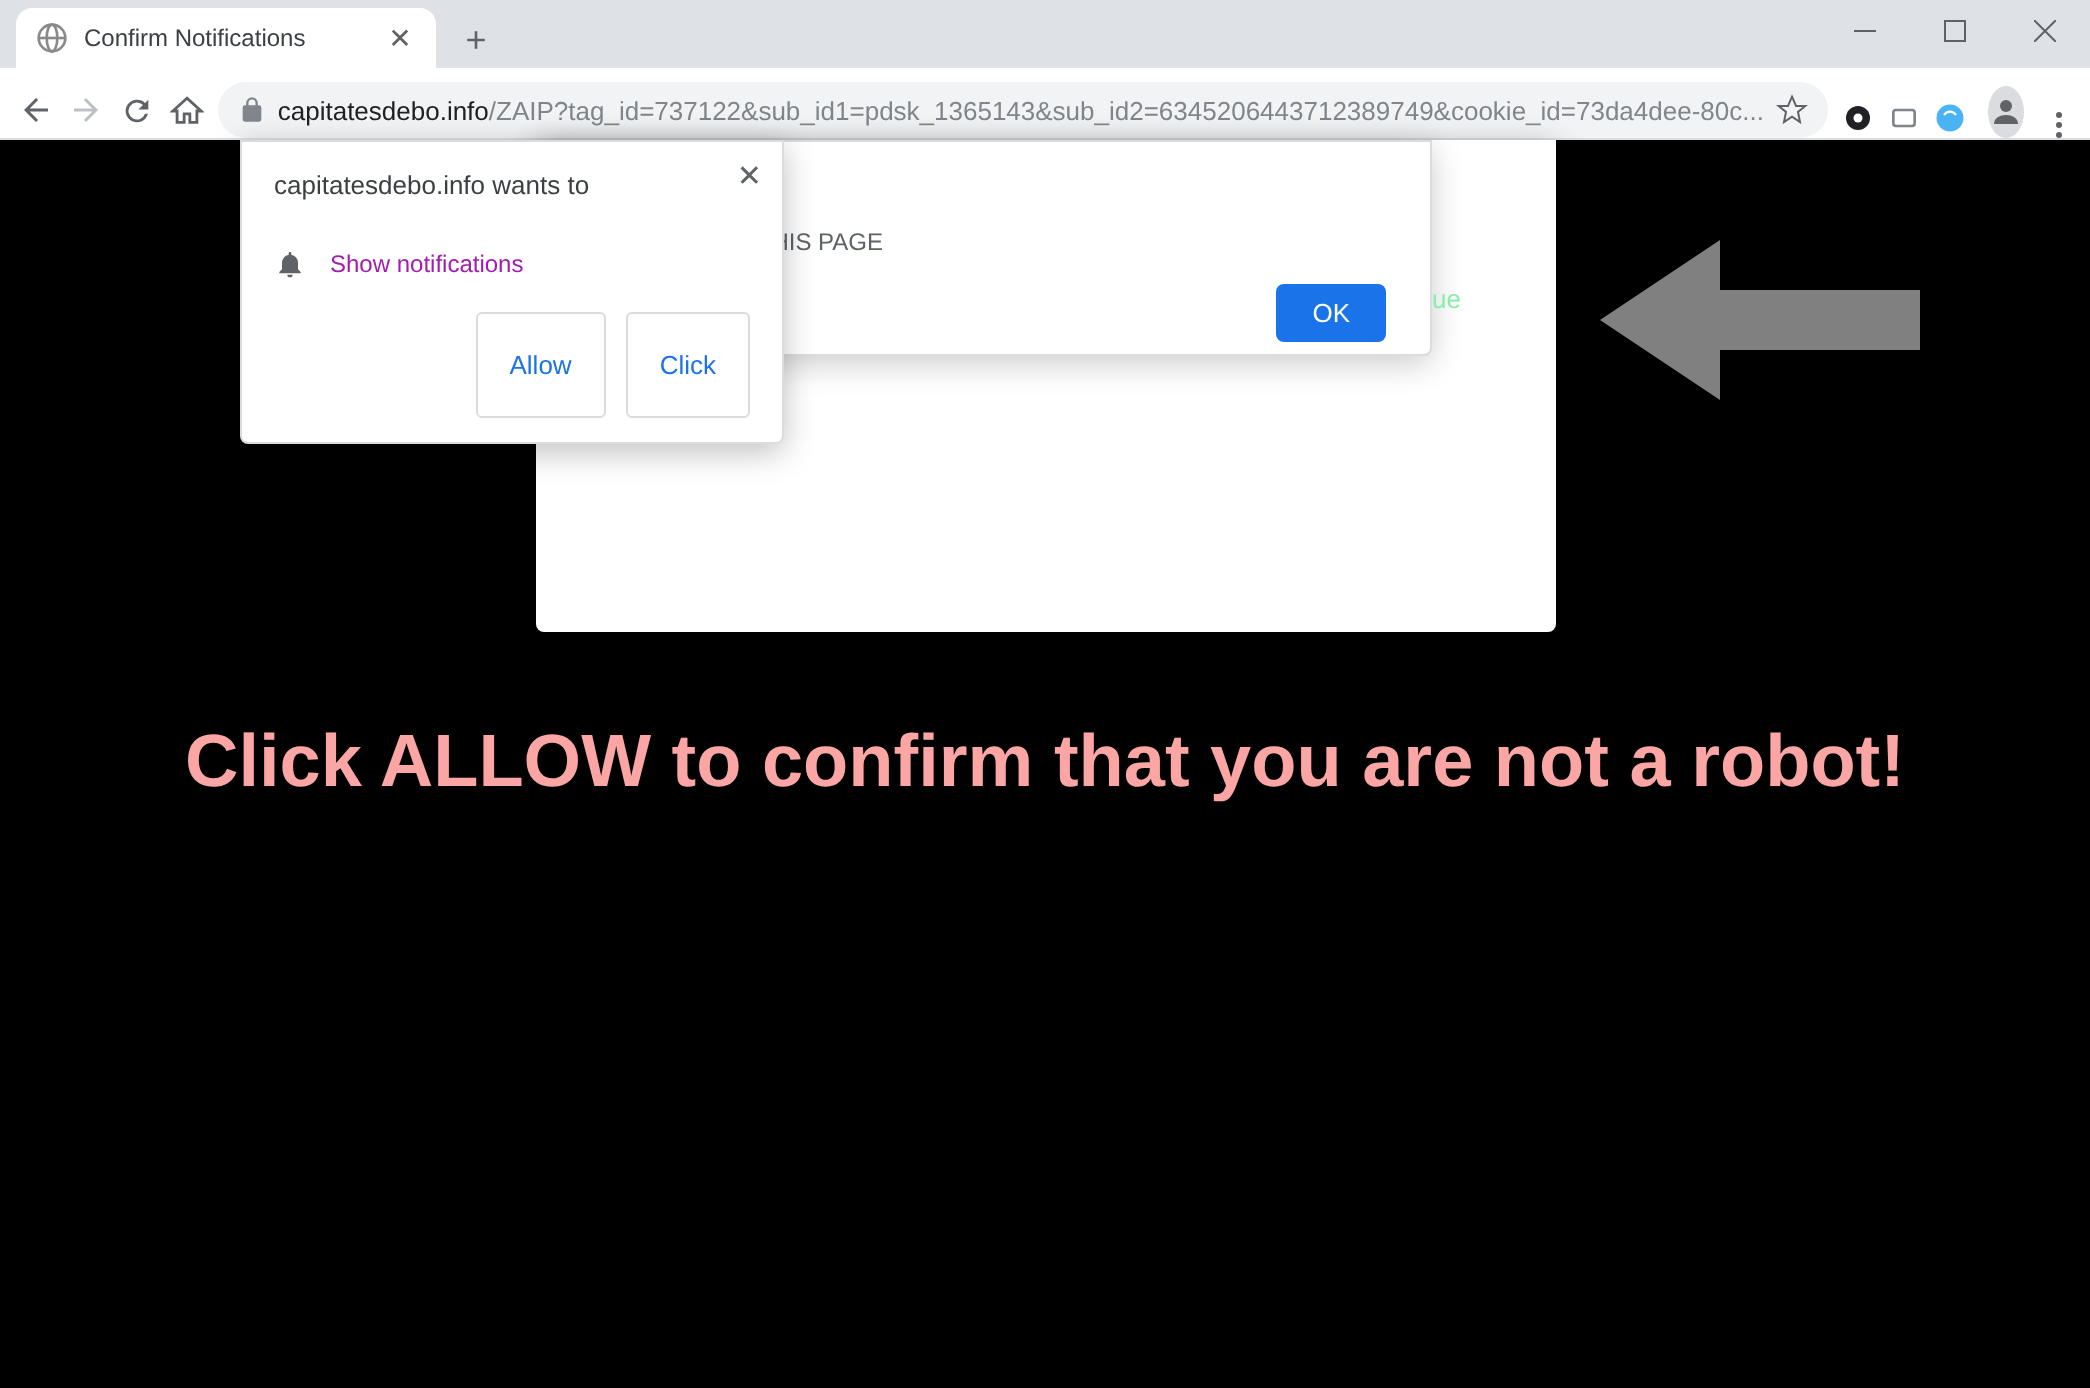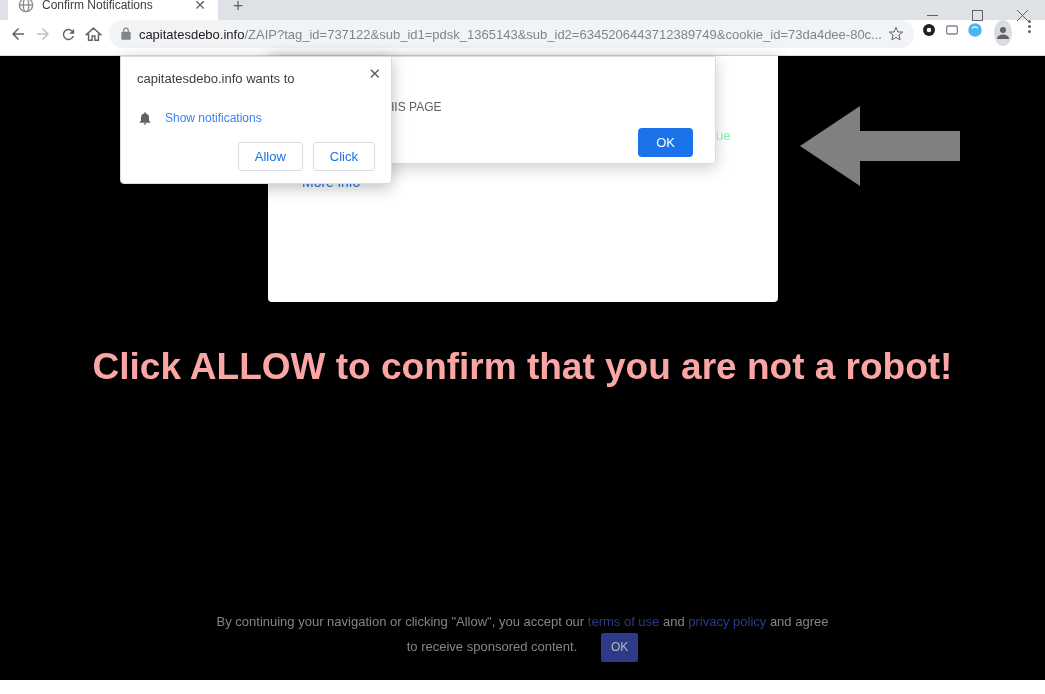--- a/index.html
+++ b/index.html
@@ -1,27 +1,27 @@
 <!DOCTYPE html>
 <html><head>
   <meta charset="utf-8">
   <style>
     * { margin: 0; padding: 0; box-sizing: border-box; }
     body { font-family: Arial, sans-serif; background: #fff; width: 1045px; height: 694px; overflow: hidden; position: relative; }
     
-    .titlebar { height: 20px; background: #dee1e6; display: flex; align-items: flex-end; position: relative; }
+    .titlebar { height: 34px; background: #dee1e6; display: flex; align-items: flex-end; position: relative; }
     .tab { background: #fff; height: 30px; display: flex; align-items: center; padding: 0 10px; margin-left: 8px; border-radius: 8px 8px 0 0; min-width: 210px; position: relative; }
     .tab-favicon { width: 16px; height: 16px; margin-right: 8px; }
     .tab-title { font-size: 12px; color: #3c4043; flex: 1; }
     .tab-close { width: 16px; height: 16px; display: flex; align-items: center; justify-content: center; cursor: pointer; font-size: 14px; color: #5f6368; }
     .new-tab { width: 28px; height: 28px; display: flex; align-items: center; justify-content: center; cursor: pointer; color: #5f6368; font-size: 18px; margin-left: 6px; }
     .window-controls { position: absolute; right: 0; top: 0; display: flex; height: 30px; }
     .win-btn { width: 45px; height: 30px; display: flex; align-items: center; justify-content: center; cursor: pointer; color: #5f6368; }
     
-    .toolbar { height: 36px; background: #fff; display: flex; align-items: flex-start; padding: 0 8px; border-bottom: 1px solid #dadce0; gap: 6px; }
+    .toolbar { height: 36px; background: #fff; display: flex; align-items: flex-end; padding: 0 8px; border-bottom: 1px solid #dadce0; gap: 6px; }
     .nav-btn { width: 28px; height: 28px; display: flex; align-items: center; justify-content: center; cursor: pointer; color: #5f6368; border-radius: 50%; }
     .nav-btn.disabled { color: #bdc1c6; }
     .addr-bar { flex: 1; height: 28px; background: #f1f3f4; border-radius: 14px; display: flex; align-items: center; padding: 0 10px; gap: 6px; }
     .lock-icon { width: 14px; height: 14px; }
     .url-text { font-size: 13px; color: #202124; flex: 1; white-space: nowrap; overflow: hidden; text-overflow: ellipsis; }
     .url-text .domain { color: #202124; }
     .url-text .path { color: #80868b; }
     .ext-icon { width: 20px; height: 20px; display: flex; align-items: center; justify-content: center; cursor: pointer; }
     .avatar-circle { width: 26px; height: 26px; border-radius: 50%; background: #dadce0; display: flex; align-items: center; justify-content: center; margin: 0 4px; }
     .menu-dots { display: flex; flex-direction: column; gap: 2px; padding: 0 6px; cursor: pointer; }
@@ -37,23 +37,23 @@
     .js-alert-body { font-size: 12px; color: #5f6368; margin-bottom: 14px; }
     .js-alert-actions { display: flex; justify-content: flex-end; }
     .ok-btn { background: #1a73e8; color: #fff; border: none; padding: 7px 18px; border-radius: 4px; font-size: 13px; cursor: pointer; }
     .robot-val { position: absolute; left: 716px; top: 72px; color: #86efac; font-size: 13px; }
     
     .perm-prompt { position: absolute; left: 120px; top: 0; width: 272px; background: #fff; border: 1px solid #dadce0; border-radius: 0 0 4px 4px; box-shadow: 0 4px 16px rgba(0,0,0,0.25); padding: 14px 16px 12px; }
     .perm-title { font-size: 13px; color: #3c4043; margin-bottom: 24px; }
     .perm-close { position: absolute; right: 10px; top: 8px; cursor: pointer; color: #5f6368; font-size: 15px; }
     .perm-row { display: flex; align-items: center; gap: 12px; margin-bottom: 16px; }
     .bell-icon { width: 16px; height: 16px; }
-    .perm-label { font-size: 12px; color: #3b82f6; }
+    .perm-label { font-size: 12px; color: #a21caf; }
     .perm-actions { display: flex; justify-content: flex-end; gap: 10px; }
-    .perm-btn { border: 1px solid #dadce0; background: #fff; color: #1a73e8; padding: 6px 16px; border-radius: 3px; font-size: 13px; cursor: pointer; }
+    .perm-btn { border: 1px solid #dadce0; background: #fff; color: #1a73e8; padding: 18px 16px; border-radius: 3px; font-size: 13px; cursor: pointer; }
     
     .arrow-wrap { position: absolute; left: 800px; top: 40px; }
     
     .big-text { position: absolute; top: 290px; width: 100%; text-align: center; color: #fca5a5; font-size: 37px; font-weight: bold; }
     
     .footer { position: absolute; bottom: 18px; width: 100%; text-align: center; color: #858585; font-size: 13px; line-height: 1.6; }
     .footer .link { color: #2d3a8a; }
     .footer-ok { display: inline-block; background: #2d3a8a; color: #b8b8b8; padding: 5px 10px; margin-left: 20px; border-radius: 2px; font-size: 12px; cursor: pointer; vertical-align: middle; }
   </style>
 </head>
@@ -180,19 +180,14 @@
   </div>
 
   <div class="arrow-wrap">
     <svg width="160" height="100" viewBox="0 0 160 100">
         <polygon points="0,50 60,10 60,35 160,35 160,65 60,65 60,90" fill="#808080"></polygon>
       </svg>
   </div>
 
   <div class="big-text">Click ALLOW to confirm that you are not a robot!</div>
 
-  <div class="footer">
-    <span>By continuing your navigation or clicking "Allow", you accept our </span><span class="link">terms of use</span><span> and </span><span class="link">privacy policy</span><span> and agree</span><br>
-    <span>to receive sponsored content.</span>
-    <span class="footer-ok">OK</span>
-  </div>
 
 </div>
 
 </body></html>

